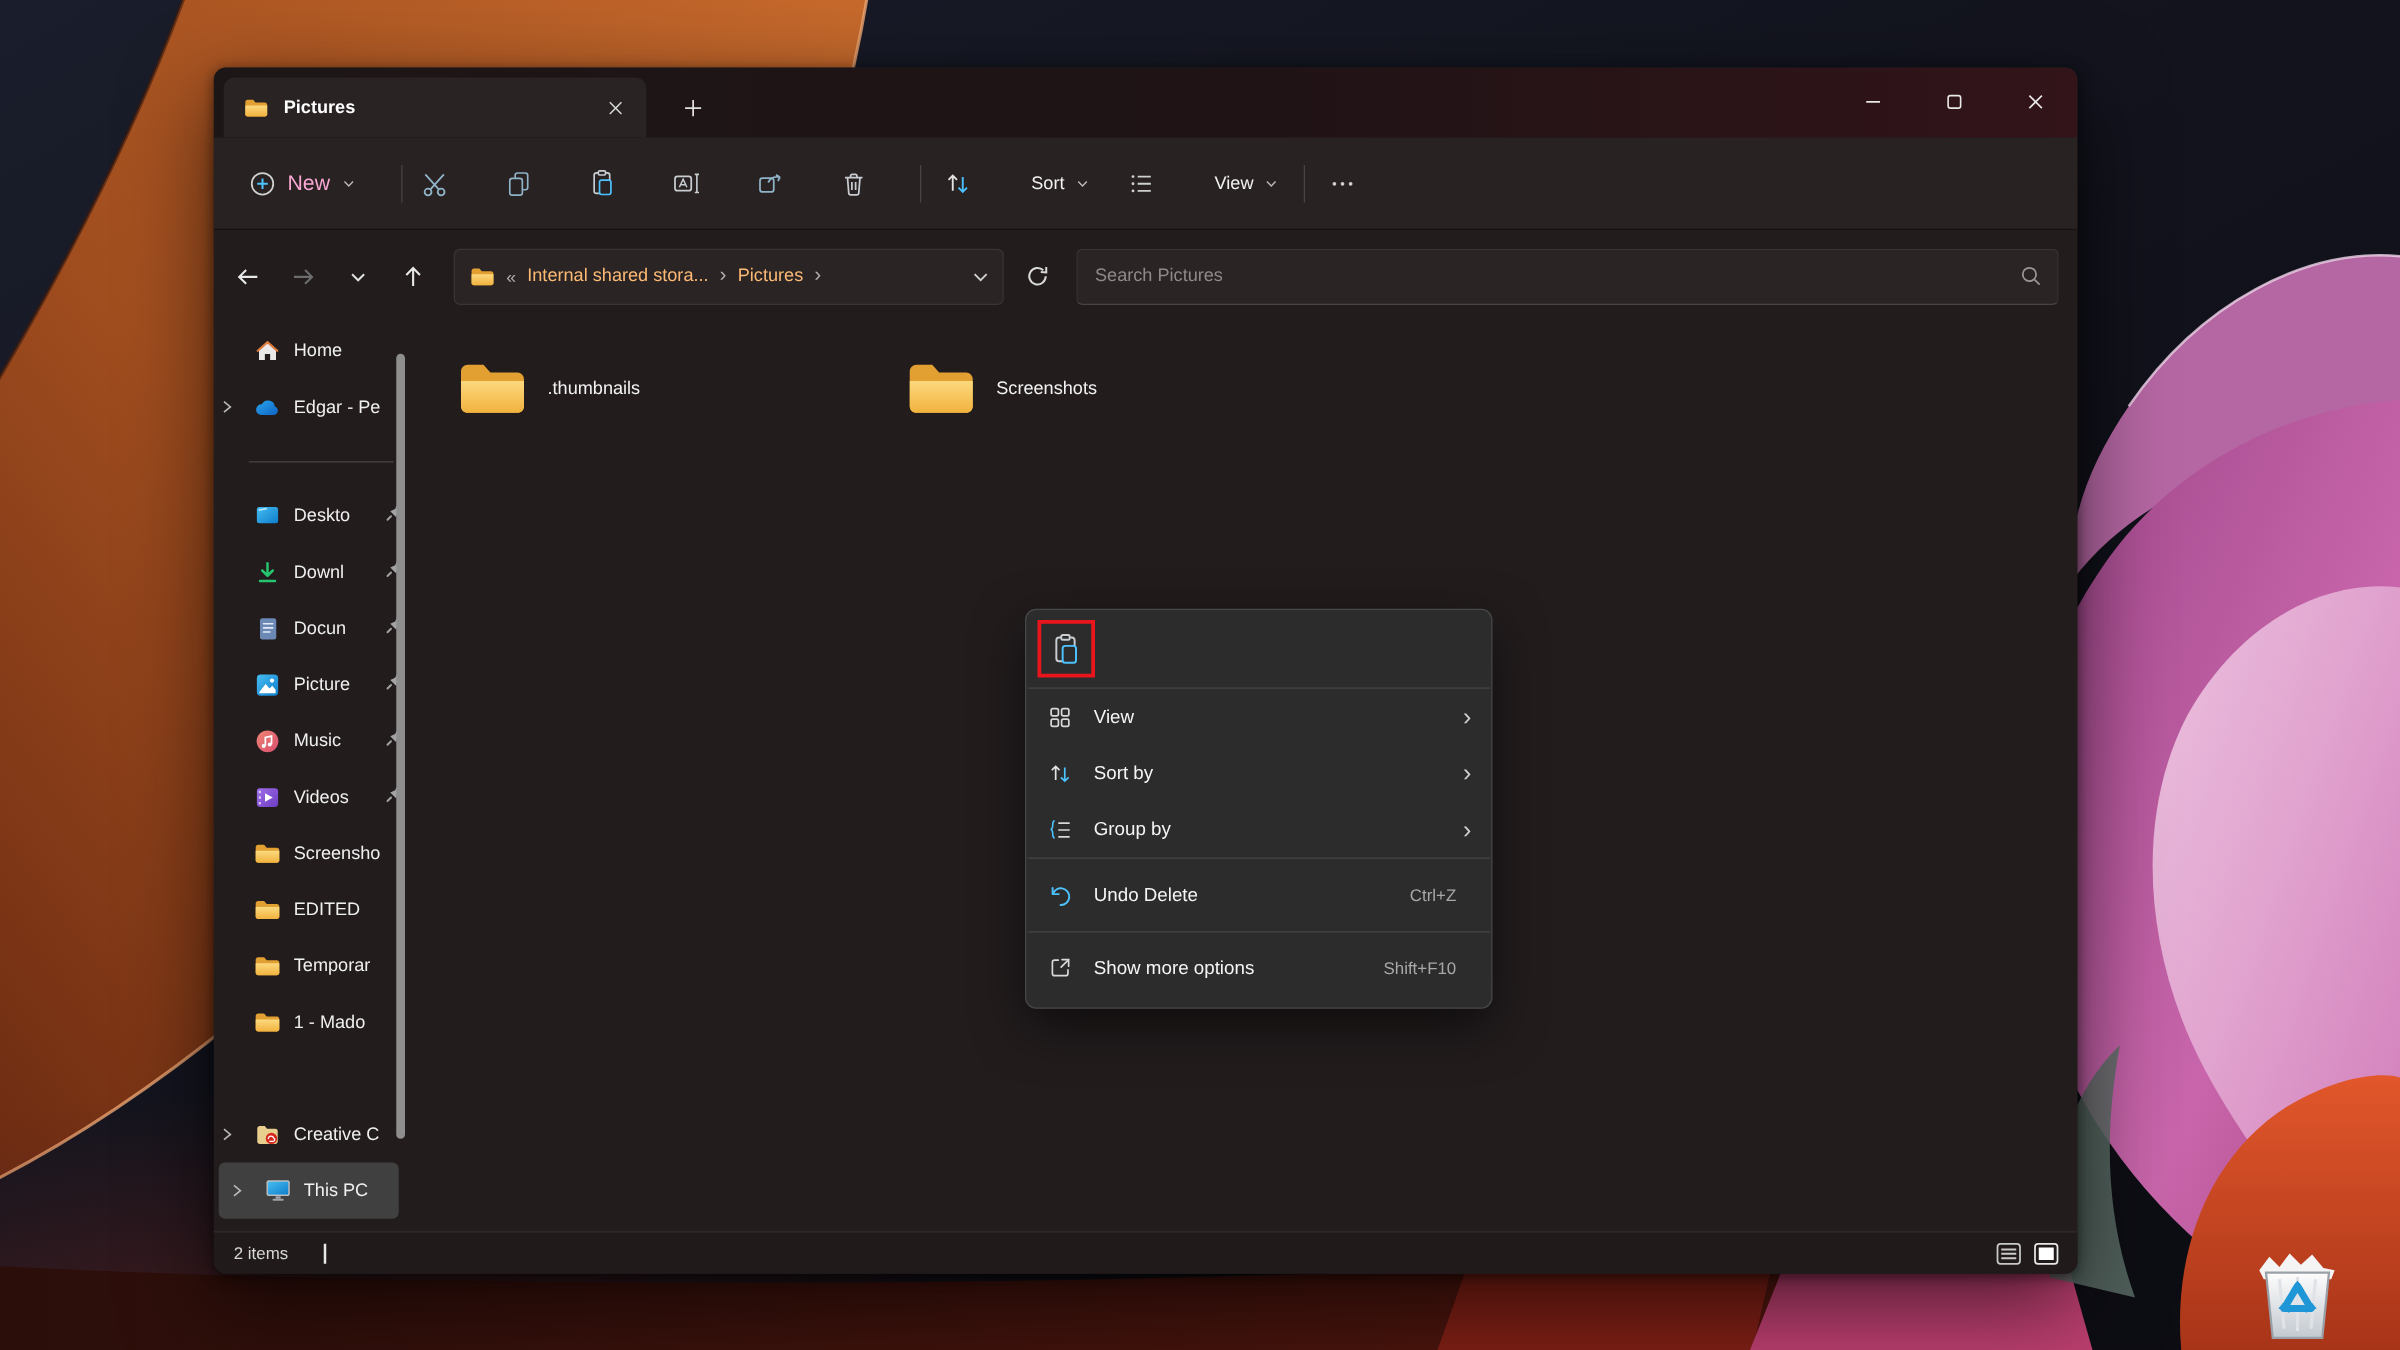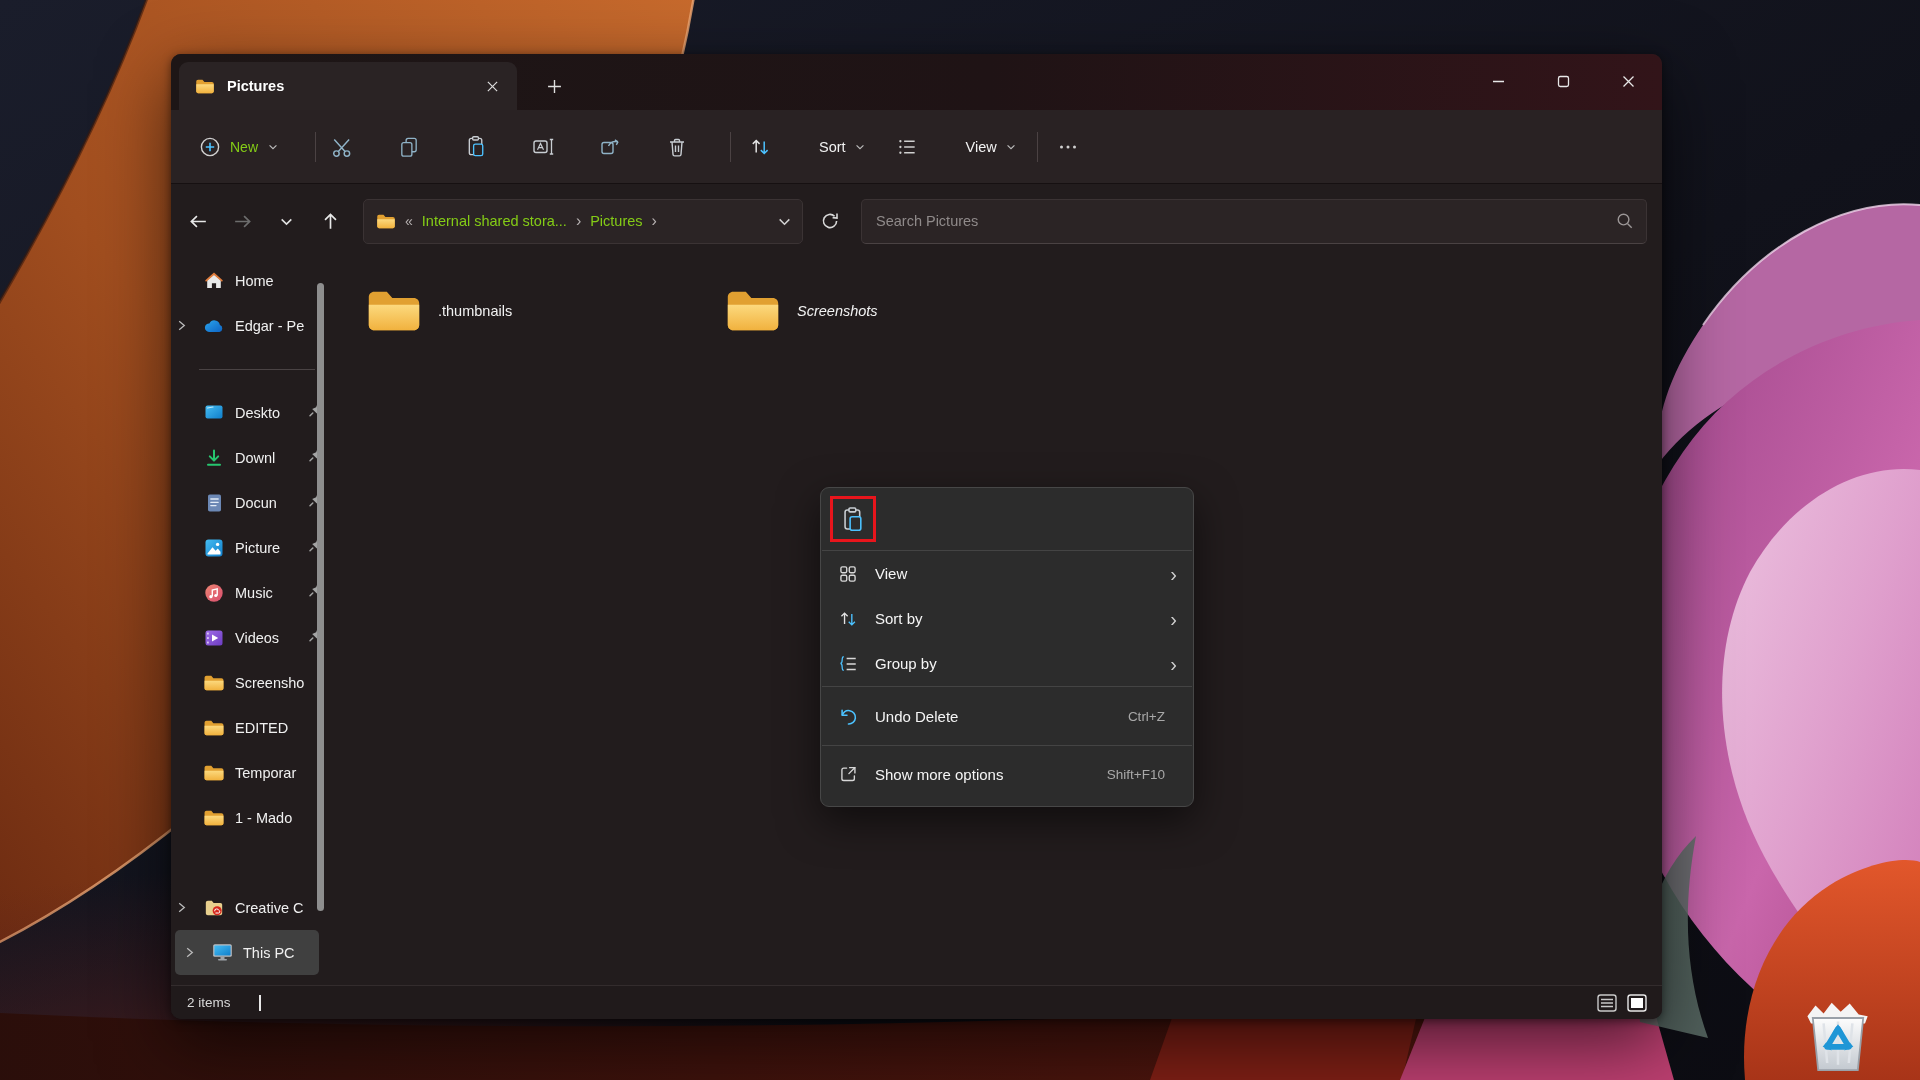--- a/index.html
+++ b/index.html
@@ -26,42 +26,42 @@
   .tab-close, .newtab-btn { width:30px; height:30px; display:flex; align-items:center;
     justify-content:center; border-radius:5px; }
   .newtab-btn { position:absolute; left:368px; top:17px; }
   .win-controls { position:absolute; right:10px; top:8px; display:flex; gap:18px; }
   .win-btn { width:47px; height:38px; display:flex; align-items:center; justify-content:center; }
 
   
   .toolbar { height:74px; flex:0 0 74px; background:#292223; display:flex; align-items:center;
     padding-left:16px; border-bottom:1px solid #161011; }
   .tb-new { display:flex; align-items:center; gap:9px; padding:0 12px; height:40px; border-radius:5px; }
-  .tb-new-label { font-size:14px; color:#84cc16; }
+  .tb-new-label { font-size:17px; color:#f9a8d4; }
   .tb-div { width:1px; height:30px; background:#4b4243; }
   .tb-div.d1 { margin-left:24px; }
   .tb-div.d2 { margin-left:10px; }
   .tb-div.d3 { margin-left:8px; }
   .tb-icons { display:flex; margin-left:2px; }
   .tb-ic { width:48px; height:40px; margin-right:19px; display:flex; align-items:center;
     justify-content:center; border-radius:5px; }
   .tb-drop { display:flex; align-items:center; gap:8px; padding:0 12px; height:40px;
     border-radius:5px; margin-left:6px; }
   .tb-drop-label { font-size:14.5px; color:#f2f2f2;margin-left:40px; }
   .tb-more { width:44px; height:40px; display:flex; align-items:center; justify-content:center;
     margin-left:8px; border-radius:5px; }
 
   
   .navbar { height:74px; flex:0 0 74px; display:flex; align-items:center; padding:0 15px 0 8px; }
   .nav-btn { width:38px; height:38px; margin-right:6px; display:flex; align-items:center;
     justify-content:center; border-radius:5px; }
   .breadcrumb { margin-left:8px; width:440px; height:45px; background:#2b2425;
     border:1px solid #3b3334; border-radius:5px; display:flex; align-items:center;
     padding:0 10px 0 12px; gap:9px; }
-  .bc-text { font-size:14.5px; color:#84cc16; white-space:nowrap; }
+  .bc-text { font-size:14.5px; color:#fdba74; white-space:nowrap; }
   .bc-sep { font-size:16px; color:#b5b0b0; }
   .bc-overflow { font-size:14px; color:#b5b0b0; }
   .bc-spacer { flex:1; }
   .refresh-btn { width:38px; height:38px; margin-left:8px; display:flex; align-items:center;
     justify-content:center; border-radius:5px; }
   .searchbox { position:relative; flex:1; height:45px; margin-left:12px; background:#2b2425;
     border:1px solid #3b3334; border-bottom-color:#4a4243; border-radius:5px; }
   .searchbox input { width:100%; height:100%; background:transparent; border:none; outline:none;
     color:#e8e8e8; font-size:14.5px; padding:0 40px 0 14px;
     font-family:"Liberation Sans","DejaVu Sans",sans-serif; }
@@ -81,21 +81,21 @@
   .side-div { height:42px; display:flex; align-items:center; padding:0 10px 0 28px; }
   .side-div span { display:block; width:100%; height:1px; background:#4a4344; }
   .side-gap { height:45px; }
   .side-row.selected { background:#404040; border-radius:5px; margin:0 6px 0 4px; padding-left:8px; }
   .side-scrollbar { position:absolute; right:1px; top:25px; width:7px; height:628px;
     background:#8e8e8e; border-radius:4px; }
 
   .filearea { flex:1; position:relative; }
   .tile { position:absolute; top:25px; display:flex; align-items:center; gap:15px; padding:4px; }
   .tile-label { font-size:14.5px; color:#f2f2f2; }
-  .tile1 { left:36px; } .tile2 { left:395px;font-style:italic; }
+  .tile1 { left:36px; } .tile2 { left:395px; }
 
   
   .ctxmenu { position:absolute; left:649px; top:433px; width:374px; background:#2c2c2c;
     border:1px solid #474747; border-radius:9px; box-shadow:0 14px 40px rgba(0,0,0,.55);
     padding:0 0 4px 0; z-index:5; }
   .cm-iconrow { height:62px; display:flex; align-items:center; padding-left:6px; }
   .cm-paste-wrap { width:46px; height:46px; border:3px solid #e8151c; display:flex;
     align-items:center; justify-content:center; margin-left:3px; }
   .cm-hr { height:1px; background:#444444; margin:0 1px; }
   .cm-item { display:flex; align-items:center; padding:0 16px 0 15px; }

